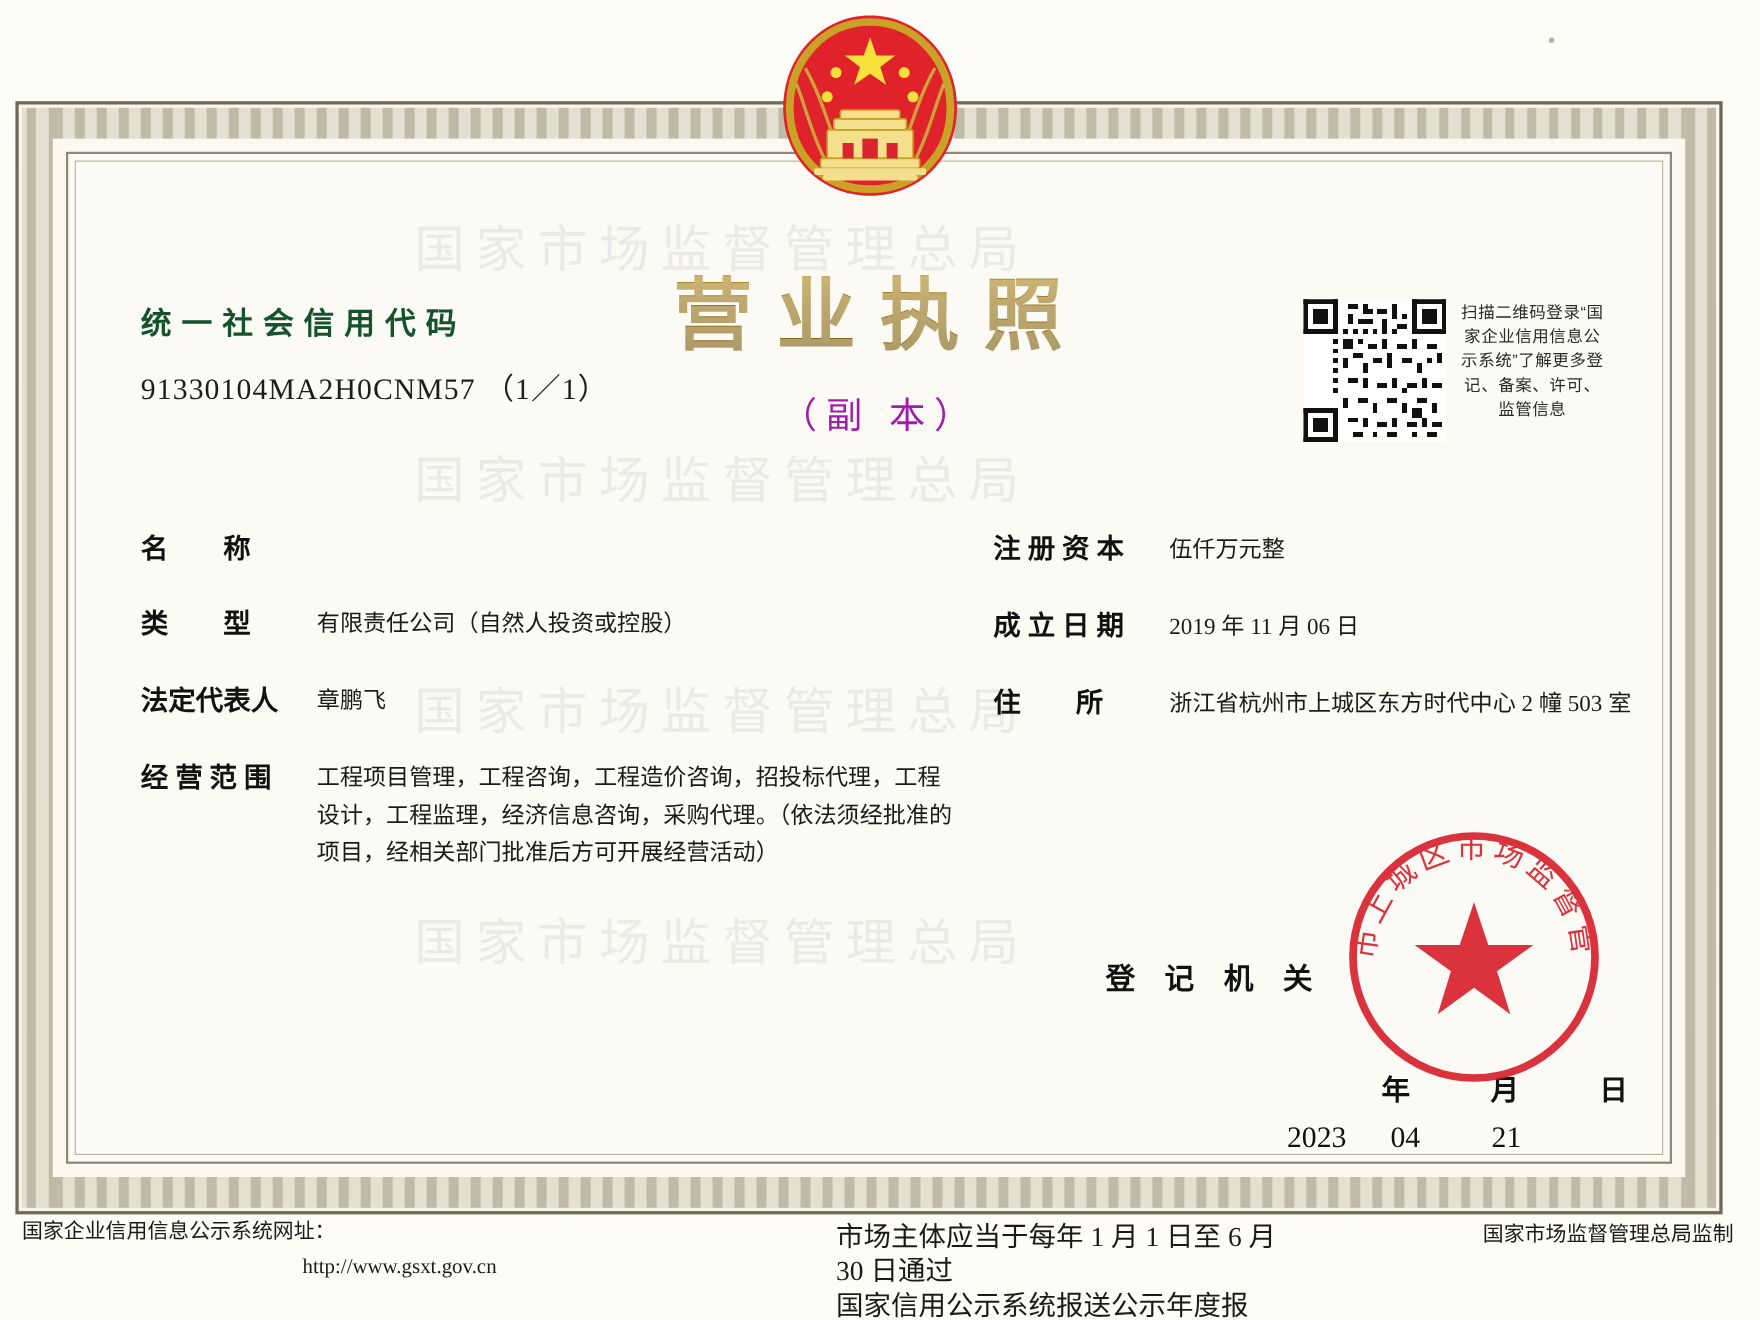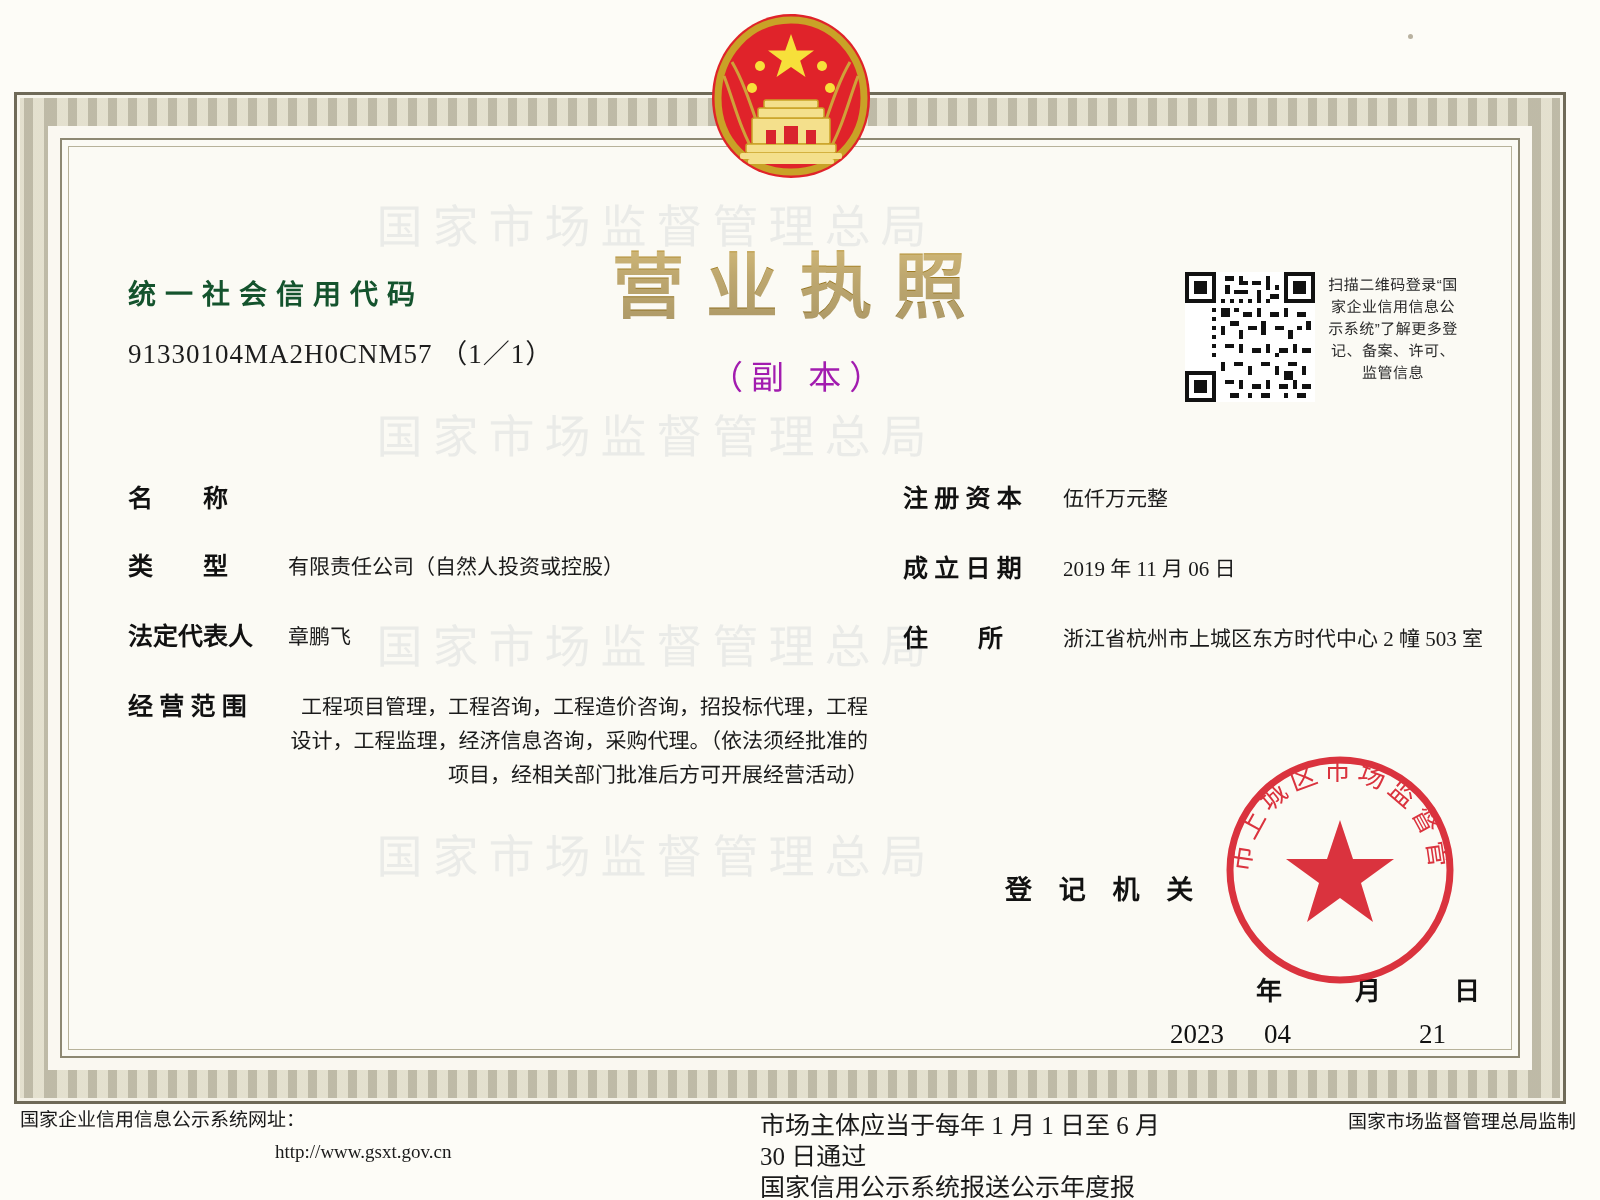--- a/index.html
+++ b/index.html
@@ -219,21 +219,21 @@
     display: flex;
     justify-content: space-between;
   }
   .f-value {
     font-size: 21px;
     color: #1a1a1a;
     line-height: 34px;
     padding-top: 4px;
     font-family: "Liberation Serif", serif;
   }
-  .f-value.multi { max-width: 580px; text-align: right; }
+  .f-value.multi { max-width: 580px; }
   .f-value.addr { max-width: 420px; }
 
   
   .registrar {
     position: absolute;
     left: 1005px;
     top: 868px;
     font-size: 27px;
     font-weight: bold;
     letter-spacing: 10px;
@@ -270,21 +270,21 @@
   }
   .date-nums {
     display: flex;
     font-size: 27px;
     margin-top: 12px;
     font-family: "Liberation Serif", serif;
   }
   .date-nums span { display: inline-block; }
   .dn-year { width: 86px; }
   .dn-month { width: 86px; text-align: left; padding-left: 8px;}
-  .dn-day { width: 90px; text-align: right; padding-left: 6px;}
+  .dn-day { width: 90px; text-align: left; padding-left: 6px;}
 
   
   .footer {
     position: absolute;
     left: 0;
     top: 1104px;
     width: 1600px;
     height: 96px;
     z-index: 8;
   }

